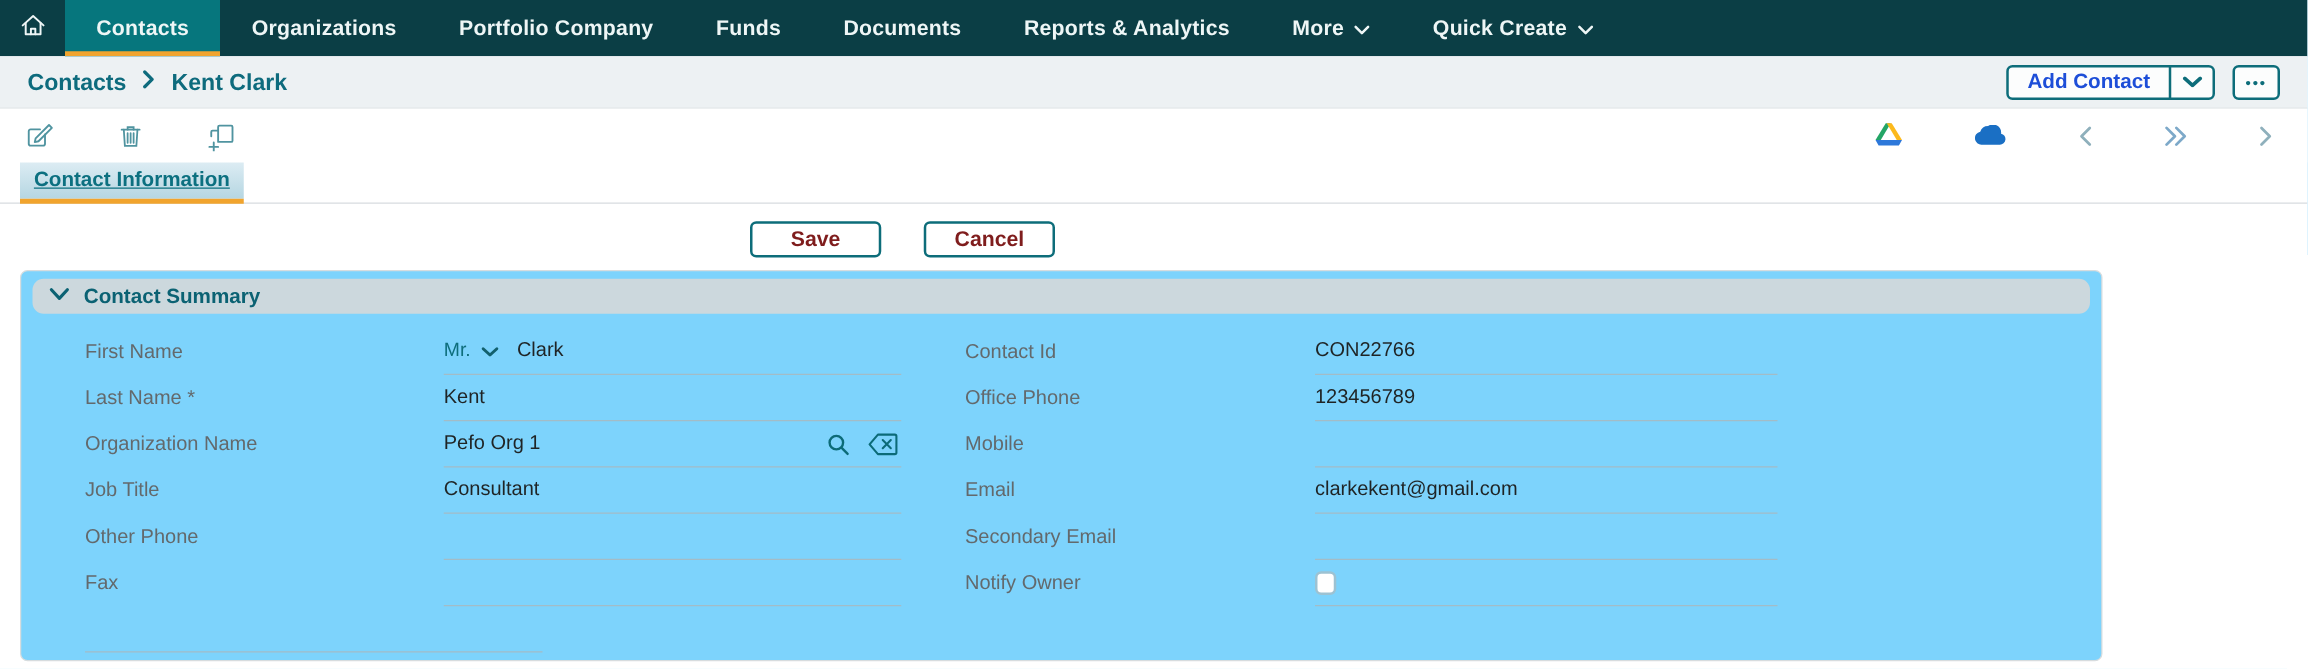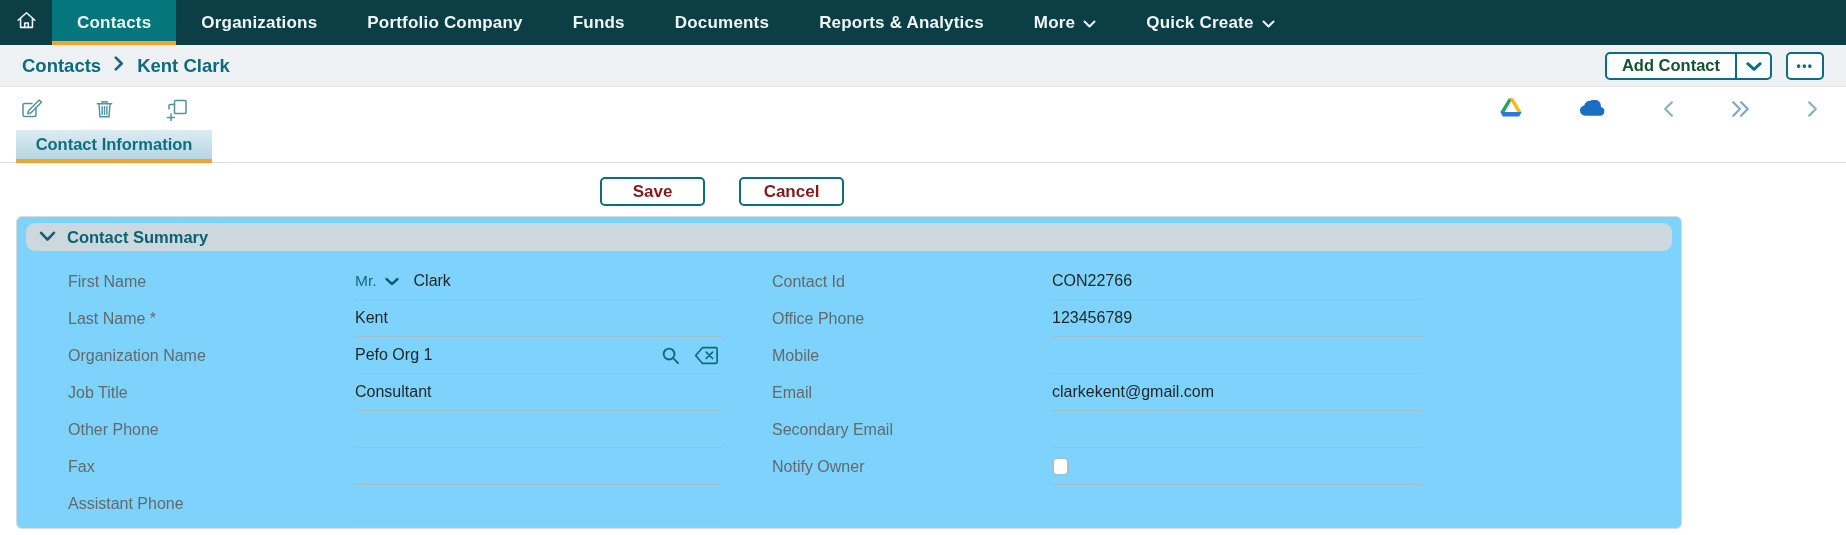--- a/index.html
+++ b/index.html
@@ -16,39 +16,39 @@
 
   
   .crumb-row { height:42px; background:#edf1f3; display:flex; align-items:center;
     padding:0 22px; border-bottom:1px solid #e2e6e8; }
   .crumbs { display:flex; align-items:center; gap:13px; }
   .crumb { color:#0e6b7d; font-size:18.5px; font-weight:700; cursor:pointer; }
   .crumb.current { cursor:default; }
   .crumb-actions { margin-left:auto; display:flex; align-items:center; gap:14px; }
   .split-btn { display:flex; height:28px; }
   .split-main { border:2px solid #0d6d7a; border-right-width:1px; border-radius:5px 0 0 5px;
-    padding:0 15px; color:#14532d; font-weight:700; font-size:16.5px; background:#fcfdfd;
+    padding:0 15px; color:#1d4ed8; font-weight:700; font-size:16.5px; background:#fcfdfd;
     display:flex; align-items:center; cursor:pointer; }
   .split-caret { border:2px solid #0d6d7a; border-left-width:1px; border-radius:0 5px 5px 0;
     width:36px; display:flex; align-items:center; justify-content:center; background:#fcfdfd; cursor:pointer; }
   .ellipsis-btn { border:2px solid #0d6d7a; border-radius:5px; width:38px; height:28px;
     color:#0d6d7a; display:flex; align-items:center; justify-content:center;
     font-size:12px; letter-spacing:1.5px; font-weight:700; background:#fcfdfd; cursor:pointer; }
 
   
   .toolbar { height:43px; display:flex; align-items:center; padding:0 28px 0 20px; background:#fff; }
   .tool-left { display:flex; align-items:center; gap:49px; }
   .tool-right { margin-left:auto; display:flex; align-items:center; gap:57px; }
   .tool-icon { display:flex; align-items:center; justify-content:center; cursor:pointer; }
 
   
   .tabs-row { display:flex; align-items:flex-end; border-bottom:1px solid #d7dce0; padding-left:16px; }
-  .tab { width:196px; height:33px; display:flex; align-items:center; justify-content:center;
+  .tab { width:179px; height:33px; display:flex; align-items:center; justify-content:center;
     background:linear-gradient(#dcecf3,#b5d6e2); color:#0c7080; font-weight:700; font-size:16.5px;
-    border-bottom:4px solid #f1a42e; margin-bottom:-1px; cursor:pointer; }
+    border-bottom:4px solid #f1a42e; margin-bottom:-1px; cursor:pointer;text-decoration:underline; }
 
   
   .btn-row { margin:14px 0 0 600px; display:flex; gap:34px; }
   .btn { min-width:105px; height:29px; border:2px solid #0d6d7a; border-radius:5px; background:#fff;
     color:#7f1d1d; font-weight:700; font-size:17px; display:flex; align-items:center;
     justify-content:center; cursor:pointer; }
 
   
   .card { margin:10px 0 0 16px; width:1666px; border:1px solid #d7dcde; border-radius:6px;
     padding:6px 9px 6px; background:#7dd3fc; }
@@ -276,21 +276,20 @@
             <span class="value"></span>
           </div>
         </div>
         <div class="row">
           <div class="label">Fax</div>
           <div class="field">
             <span class="value"></span>
           </div>
         </div>
         <div class="row">
-          <div class="label">Assistant Phone</div>
           <div class="field">
             <span class="value"></span>
           </div>
         </div>
       </div>
     <div class="col-right">
         <div class="row">
           <div class="label">Contact Id</div>
           <div class="field">
             <span class="value">CON22766</span>

